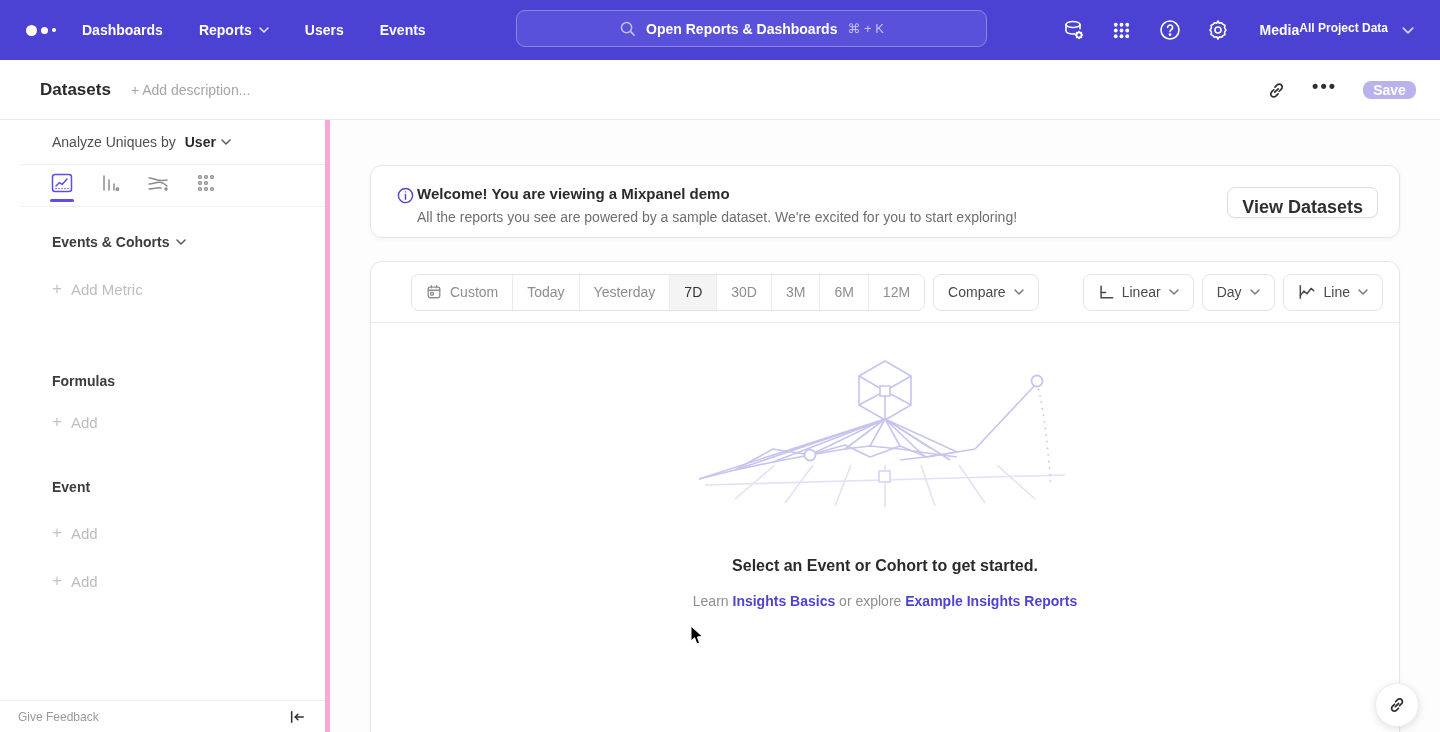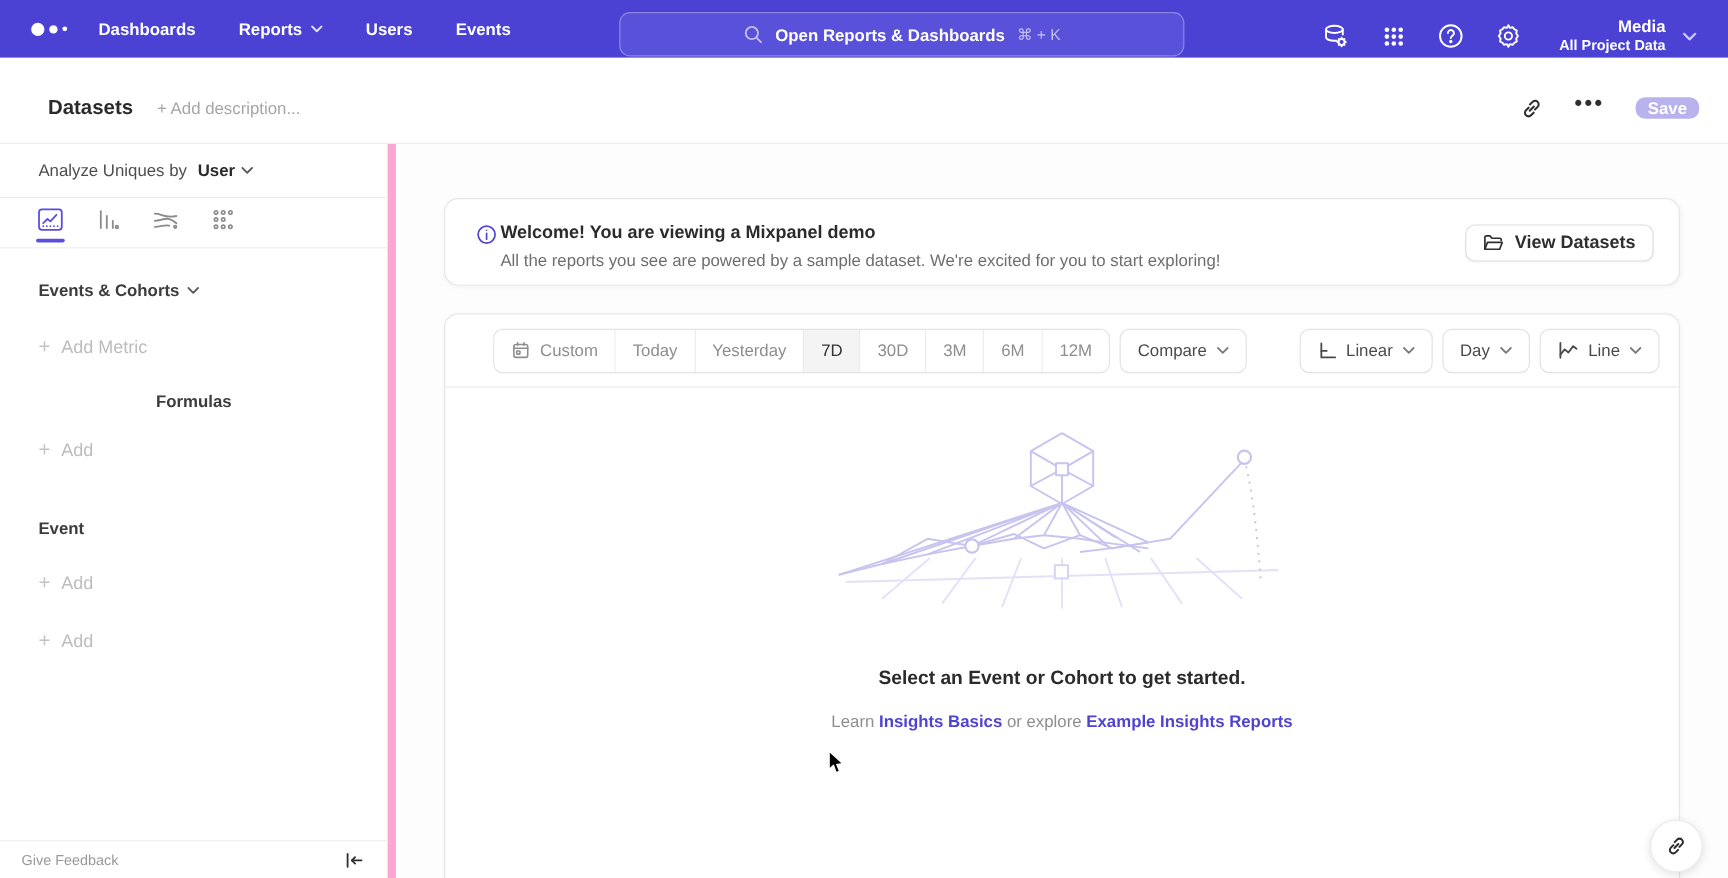--- a/index.html
+++ b/index.html
@@ -1,48 +1,48 @@
 <!DOCTYPE html>
 <html><head>
 <meta charset="utf-8">
 <style>
   * { margin:0; padding:0; box-sizing:border-box; }
   html,body { width:1440px; height:732px; overflow:hidden; font-family:"Liberation Sans", sans-serif; background:#fff; }
 
   
-  .topnav { position:absolute; left:0; top:0; width:1440px; height:48px; background:#4b42d4; display:flex; align-items:center;text-align:right; }
+  .topnav { position:absolute; left:0; top:0; width:1440px; height:60px; background:#4b42d4; display:flex; align-items:center; }
   .logo { display:flex; align-items:center; gap:4px; margin-left:26px; width:46px; }
   .logo .d1{width:11px;height:11px;border-radius:50%;background:#fff;}
   .logo .d2{width:7px;height:7px;border-radius:50%;background:#fff;}
   .logo .d3{width:4px;height:4px;border-radius:50%;background:#fff;}
   .nav-items { display:flex; align-items:center; gap:36px; margin-left:10px; }
   .nav-item { color:#fff; font-size:14px; font-weight:600; display:flex; align-items:center; gap:7px; cursor:pointer; }
   .nav-item svg { opacity:.85; }
   .searchbar { position:absolute; left:516px; top:10px; width:471px; height:37px; background:#5a51da; border:1px solid #8c85e6; border-radius:9px; display:flex; align-items:center; justify-content:center; gap:10px; color:#eceafd; cursor:text; }
   .searchbar .ph { font-size:14px; font-weight:600; color:#fff; }
   .searchbar .kbd { font-size:13px; color:#c5c0f2; }
   .nav-right { position:absolute; right:0; top:0; height:60px; display:flex; align-items:center; gap:24px; padding-right:26px; }
   .nav-icon { color:#fff; width:24px; height:24px; display:flex; align-items:center; justify-content:center; cursor:pointer; }
   .project-switch { display:flex; align-items:center; gap:14px; cursor:pointer; margin-left:6px; }
-  .project-names { display:flex; flex-direction:column; line-height:1.3; }
+  .project-names { display:flex; line-height:1.3; }
   .project-name { color:#fff; font-size:14px; font-weight:700; }
   .project-sub { color:#fff; font-size:12px; font-weight:700; }
   .project-switch svg { color:#cfcbf5; }
 
   
   .report-header { position:absolute; left:0; top:60px; width:1440px; height:60px; background:#fff; border-bottom:1px solid #ececec; display:flex; align-items:center; }
   .report-title { margin-left:40px; font-size:17px; font-weight:700; color:#2b2b2b; }
   .report-desc { margin-left:20px; font-size:14px; color:#a6a6a6; cursor:text; }
   .header-actions { position:absolute; right:24px; top:0; height:60px; display:flex; align-items:center; gap:26px; }
   .hdr-icon { color:#2f2f2f; cursor:pointer; display:flex; align-items:center; }
   .dots { font-size:18px; letter-spacing:2px; color:#2f2f2f; font-weight:700; cursor:pointer; line-height:0; padding-bottom:8px; }
   .save-btn { width:53px; height:18px; border:none; border-radius:8px; background:#b9b3ed; color:#fff; font-size:14px; font-weight:600; font-family:inherit; cursor:default; }
 
   
-  .sidebar { position:absolute; left:0; top:120px; width:330px; bottom:0; background:#fff; border-right:7px solid #f9a8d4; }
+  .sidebar { position:absolute; left:0; top:120px; width:330px; bottom:0; background:#fff; border-right:5px solid #f9a8d4;padding-left:20px; }
   .analyze-row { height:45px; display:flex; align-items:center; padding:0 32px; border-bottom:1px solid #efefef; gap:6px; }
   .analyze-label { font-size:14px; color:#4e4e4e; }
   .analyze-value { font-size:14px; color:#2b2b2b; font-weight:600; display:flex; align-items:center; gap:5px; cursor:pointer; margin-left:3px; }
   .charttype-row { height:42px; display:flex; align-items:flex-start; padding:8px 30px 0; gap:24px; border-bottom:1px solid #efefef; }
   .ct-tab { width:24px; display:flex; flex-direction:column; align-items:center; gap:6px; color:#8b8b8b; cursor:pointer; }
   .ct-tab.selected { color:#5a4fdf; }
   .ct-underline { width:24px; height:3px; border-radius:2px; background:transparent; }
   .ct-tab.selected .ct-underline { background:#5a4fdf; }
   .side-section-title { display:flex; align-items:center; gap:7px; padding:0 32px; font-size:14px; font-weight:700; color:#3c3c3c; }
   .side-add { display:flex; align-items:center; gap:9px; padding:0 32px; font-size:15px; color:#bdbdbd; cursor:pointer; }
@@ -51,21 +51,21 @@
   .feedback { font-size:12px; color:#9a9a9a; cursor:pointer; }
   .collapse { color:#2f2f2f; cursor:pointer; display:flex; align-items:center; }
 
   
   .main { position:absolute; left:330px; top:120px; right:0; bottom:0; background:#fdfdfd; }
 
   .banner { position:absolute; left:40px; top:45px; width:1030px; height:73px; background:#fff; border:1px solid #e7e7e7; border-radius:12px; box-shadow:0 1px 4px rgba(0,0,0,.05); }
   .banner-icon { position:absolute; left:26px; top:21px; color:#4f43d0; }
   .banner-title { position:absolute; left:46px; top:19px; font-size:15px; font-weight:700; color:#2b2b2b; }
   .banner-sub { position:absolute; left:46px; top:43px; font-size:14px; color:#6e6e6e; }
-  .view-datasets { position:absolute; right:21px; top:21px; height:31px; padding:0 14px; background:#fff; border:1px solid #dedede; border-radius:8px; display:flex; align-items:center; gap:9px; font-size:15px; font-weight:700; color:#2f2f2f; cursor:pointer; box-shadow:0 1px 2px rgba(0,0,0,.04); font-family:inherit; }
+  .view-datasets { position:absolute; right:21px; top:21px; height:31px; padding:0 14px; background:#fff; border:1px solid #dedede; border-radius:8px; display:flex; align-items:center; gap:9px; font-size:18px; font-weight:700; color:#2f2f2f; cursor:pointer; box-shadow:0 1px 2px rgba(0,0,0,.04); font-family:inherit;flex-direction:column; }
 
   .report-card { position:absolute; left:40px; top:141px; width:1030px; height:600px; background:#fff; border:1px solid #e7e7e7; border-radius:12px 12px 0 0; box-shadow:0 1px 4px rgba(0,0,0,.04); }
   .controls-row { height:61px; border-bottom:1px solid #ececec; display:flex; align-items:center; padding:0 16px; }
   .seg-group { display:flex; align-items:stretch; height:37px; border:1px solid #e3e3e3; border-radius:8px; overflow:hidden;margin-left:24px; }
   .seg { display:flex; align-items:center; gap:8px; padding:0 14px; font-size:14px; color:#8e8e8e; border-right:1px solid #ececec; cursor:pointer; background:#fff; white-space:nowrap; }
   .seg:last-child { border-right:none; }
   .seg.selected { background:#f4f4f4; color:#333; }
   .btn { height:37px; border:1px solid #e3e3e3; border-radius:8px; background:#fff; display:flex; align-items:center; gap:8px; padding:0 14px; font-size:14px; color:#4a4a4a; cursor:pointer; font-family:inherit; white-space:nowrap; }
   .btn .chev { color:#7a7a7a; }
   .compare-btn { margin-left:8px; }
@@ -238,21 +238,21 @@
     <span>Events &amp; Cohorts</span>
     <svg width="10" height="6" viewBox="0 0 10 6">
         <path d="M1 1l4 4 4-4" fill="none" stroke="#5a5a5a" stroke-width="1.5" stroke-linecap="round" stroke-linejoin="round"></path>
       </svg>
   </div>
   <div class="side-add" style="margin-top:29px;">
     <span class="plus">+</span>
     <span>Add Metric</span>
   </div>
 
-  <div class="side-section-title" style="margin-top:27px;justify-content:center;">
+  <div class="side-section-title" style="margin-top:74px;">
     <span>Formulas</span>
   </div>
   <div class="side-add" style="margin-top:23px;">
     <span class="plus">+</span>
     <span>Add</span>
   </div>
 
   <div class="side-section-title" style="margin-top:47px;">
     <span>Event</span>
   </div>

